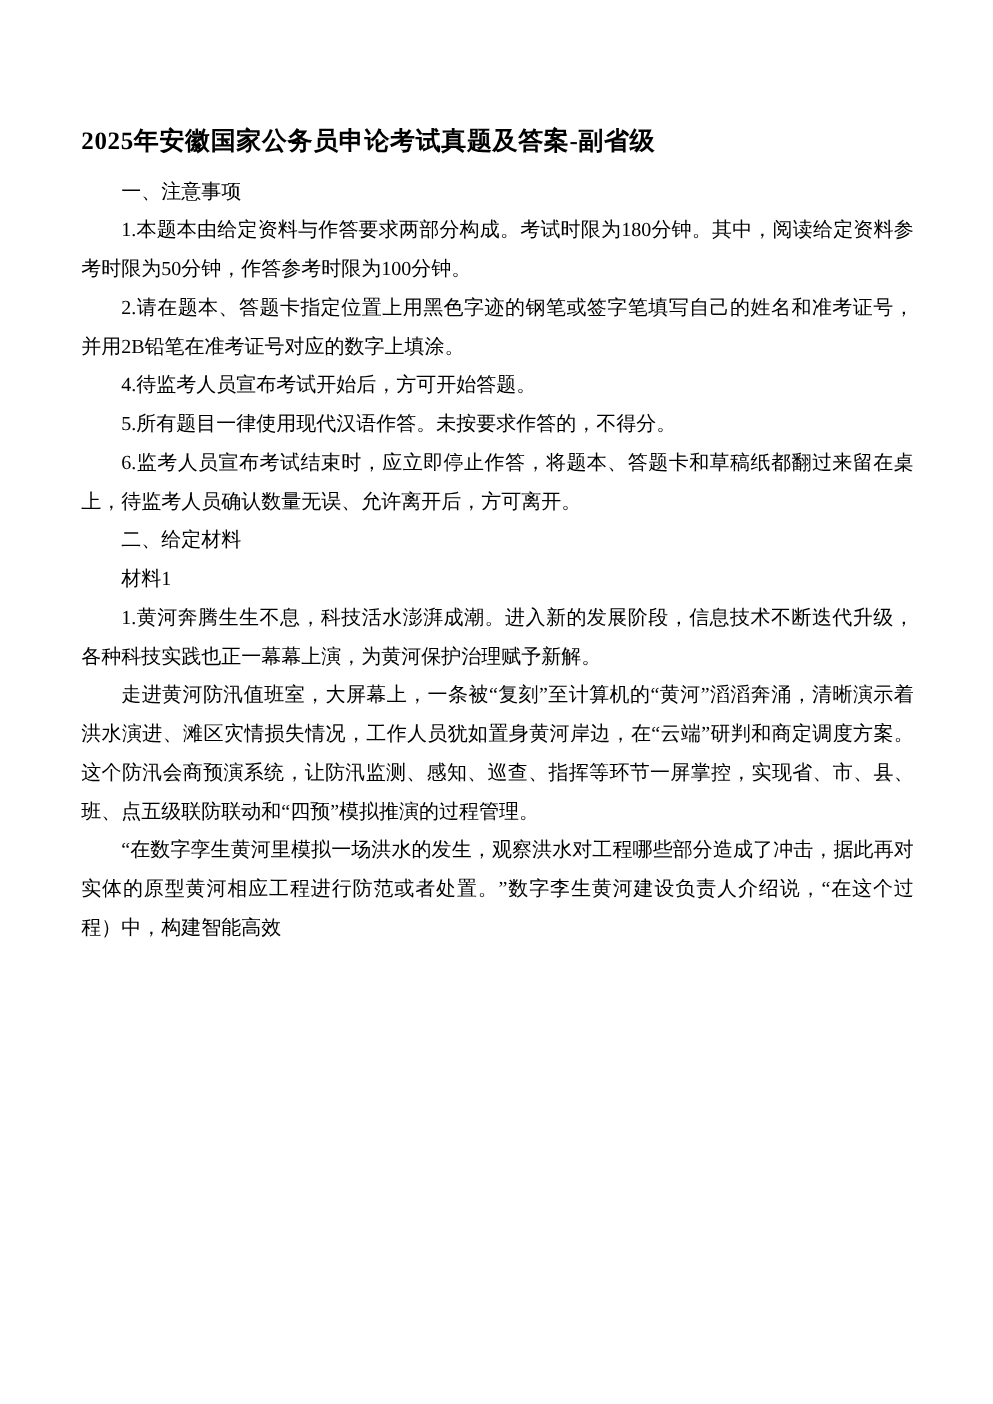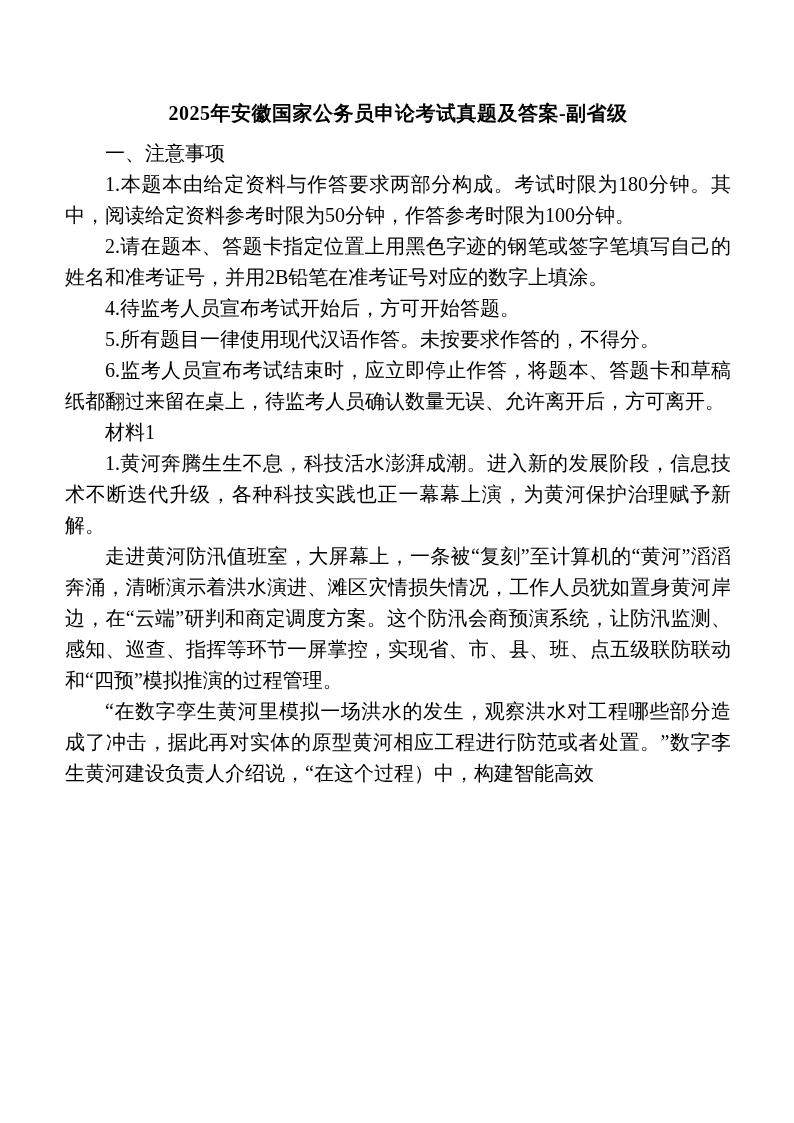--- a/index.html
+++ b/index.html
@@ -14,28 +14,27 @@
     box-sizing: border-box;
     background: #ffffff;
     color: #000000;
     padding: 98px 63px 0 65px;
     font-family: "Liberation Serif", serif;
     overflow: hidden;
   }
   .doc-title {
     font-size: 20px;
     font-weight: bold;
-    text-align: center;
     margin: 0 0 10px 0;
     line-height: 30px;
     letter-spacing: 0.5px;
   }
   .para {
     margin: 0;
-    font-size: 20px;
+    font-size: 16px;
     line-height: 31px;
     text-indent: 2em;
     text-align: justify;
     word-break: break-all;
     font-family: Liberation Serif, serif;
   }
   .section-heading {
     font-weight: normal;
   }
 </style>
@@ -47,20 +46,21 @@
   <h1 class="doc-title">2025年安徽国家公务员申论考试真题及答案-副省级</h1>
 
   <p class="para section-heading">一、注意事项</p>
 
   <p class="para">1.本题本由给定资料与作答要求两部分构成。考试时限为180分钟。其中，阅读给定资料参考时限为50分钟，作答参考时限为100分钟。</p>
   <p class="para">2.请在题本、答题卡指定位置上用黑色字迹的钢笔或签字笔填写自己的姓名和准考证号，并用2B铅笔在准考证号对应的数字上填涂。</p>
   <p class="para">4.待监考人员宣布考试开始后，方可开始答题。</p>
   <p class="para">5.所有题目一律使用现代汉语作答。未按要求作答的，不得分。</p>
   <p class="para">6.监考人员宣布考试结束时，应立即停止作答，将题本、答题卡和草稿纸都翻过来留在桌上，待监考人员确认数量无误、允许离开后，方可离开。</p>
 
+  <p class="para section-heading">二、给定材料</p>
 
   <p class="para">材料1</p>
 
   <p class="para">1.黄河奔腾生生不息，科技活水澎湃成潮。进入新的发展阶段，信息技术不断迭代升级，各种科技实践也正一幕幕上演，为黄河保护治理赋予新解。</p>
   <p class="para">走进黄河防汛值班室，大屏幕上，一条被“复刻”至计算机的“黄河”滔滔奔涌，清晰演示着洪水演进、滩区灾情损失情况，工作人员犹如置身黄河岸边，在“云端”研判和商定调度方案。这个防汛会商预演系统，让防汛监测、感知、巡查、指挥等环节一屏掌控，实现省、市、县、班、点五级联防联动和“四预”模拟推演的过程管理。</p>
   <p class="para">“在数字孪生黄河里模拟一场洪水的发生，观察洪水对工程哪些部分造成了冲击，据此再对实体的原型黄河相应工程进行防范或者处置。”数字李生黄河建设负责人介绍说，“在这个过程）中，构建智能高效</p>
 
 </div>
 
 </body></html>

